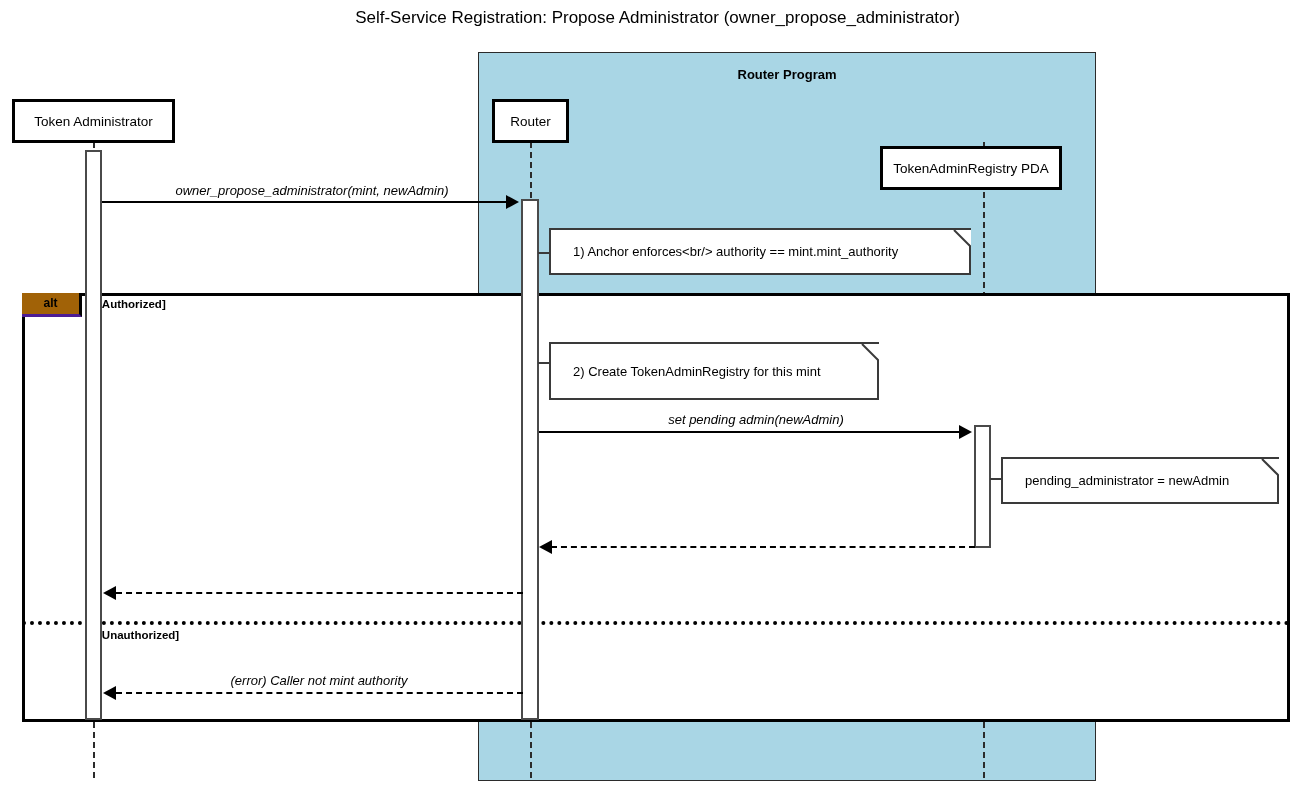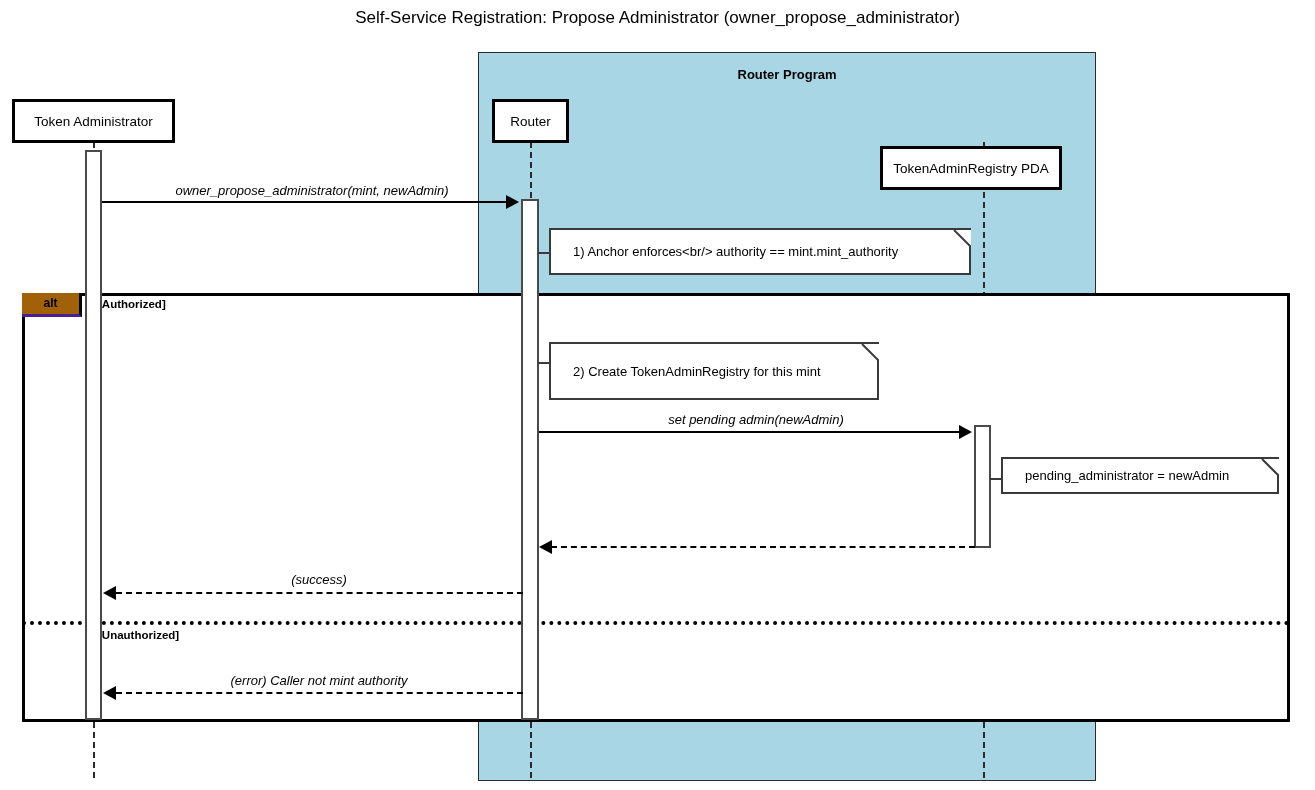--- a/index.html
+++ b/index.html
@@ -235,30 +235,29 @@
     <span>2) Create TokenAdminRegistry for this mint</span>
   </div>
   <div class="note-fold" style="left:863px; top:344px;"></div>
   <div class="note-fold-line" style="left:862px; top:343px;"></div>
 
   <div class="msg-label" style="left:539px; top:412px; width:434px;">set pending admin(newAdmin)</div>
   <div class="msg-line" style="left:539px; top:431px; width:422px;"></div>
   <div class="arrow-r" style="left:959px; top:425px;"></div>
 
   <div class="note-connector" style="left:990px; top:478px; width:14px;"></div>
-  <div class="note" style="left:1001px; top:457px; width:278px; height:37px;">
+  <div class="note" style="left:1001px; top:457px; width:278px; height:47px;">
     <span>pending_administrator = newAdmin</span>
   </div>
   <div class="note-fold" style="left:1263px; top:459px;"></div>
   <div class="note-fold-line" style="left:1262px; top:458px;"></div>
 
   <div class="msg-line dashed" style="left:551px; top:546px; width:424px;"></div>
   <div class="arrow-l" style="left:539px; top:540px;"></div>
 
-  <div class="msg-label" style="left:115px; top:572px; width:408px;">(success)</div>
   <div class="msg-line dashed" style="left:116px; top:592px; width:407px;"></div>
   <div class="arrow-l" style="left:103px; top:586px;"></div>
 
   <div class="msg-label" style="left:115px; top:673px; width:408px;">(error) Caller not mint authority</div>
   <div class="msg-line dashed" style="left:116px; top:692px; width:407px;"></div>
   <div class="arrow-l" style="left:103px; top:686px;"></div>
 
   <div class="destroy-line" style="left:93px; top:722px; height:56px;"></div>
   <div class="destroy-line" style="left:530px; top:722px; height:56px;"></div>
   <div class="destroy-line" style="left:983px; top:722px; height:56px;"></div>

